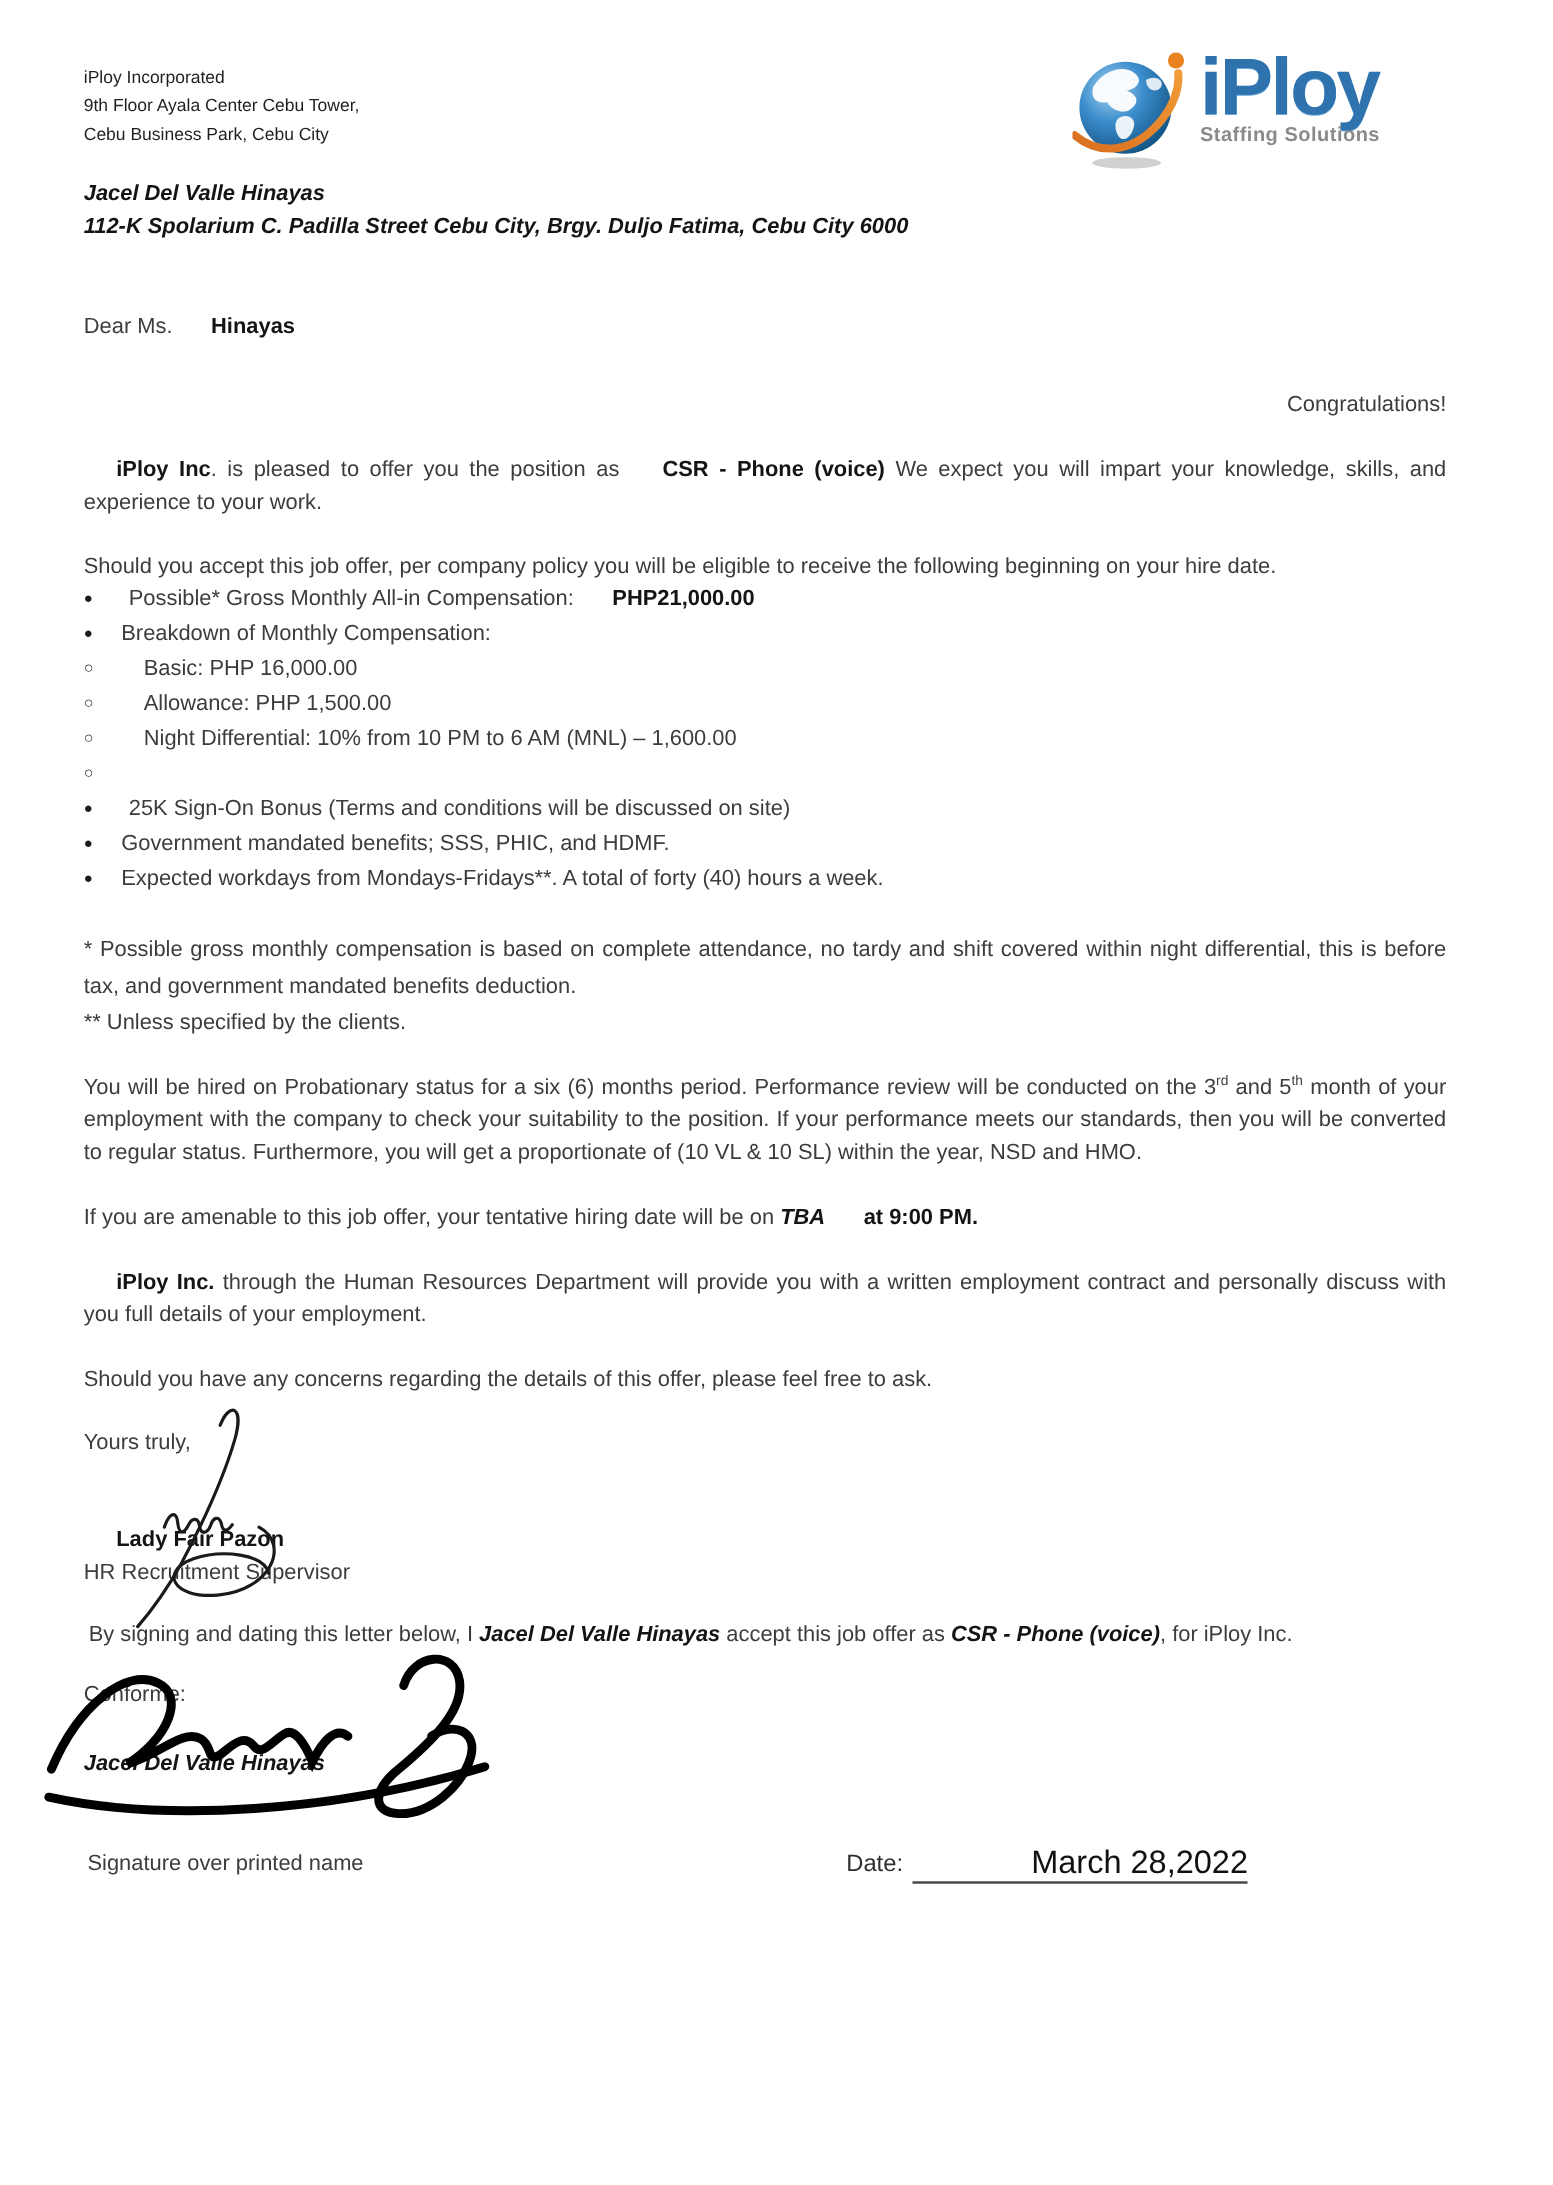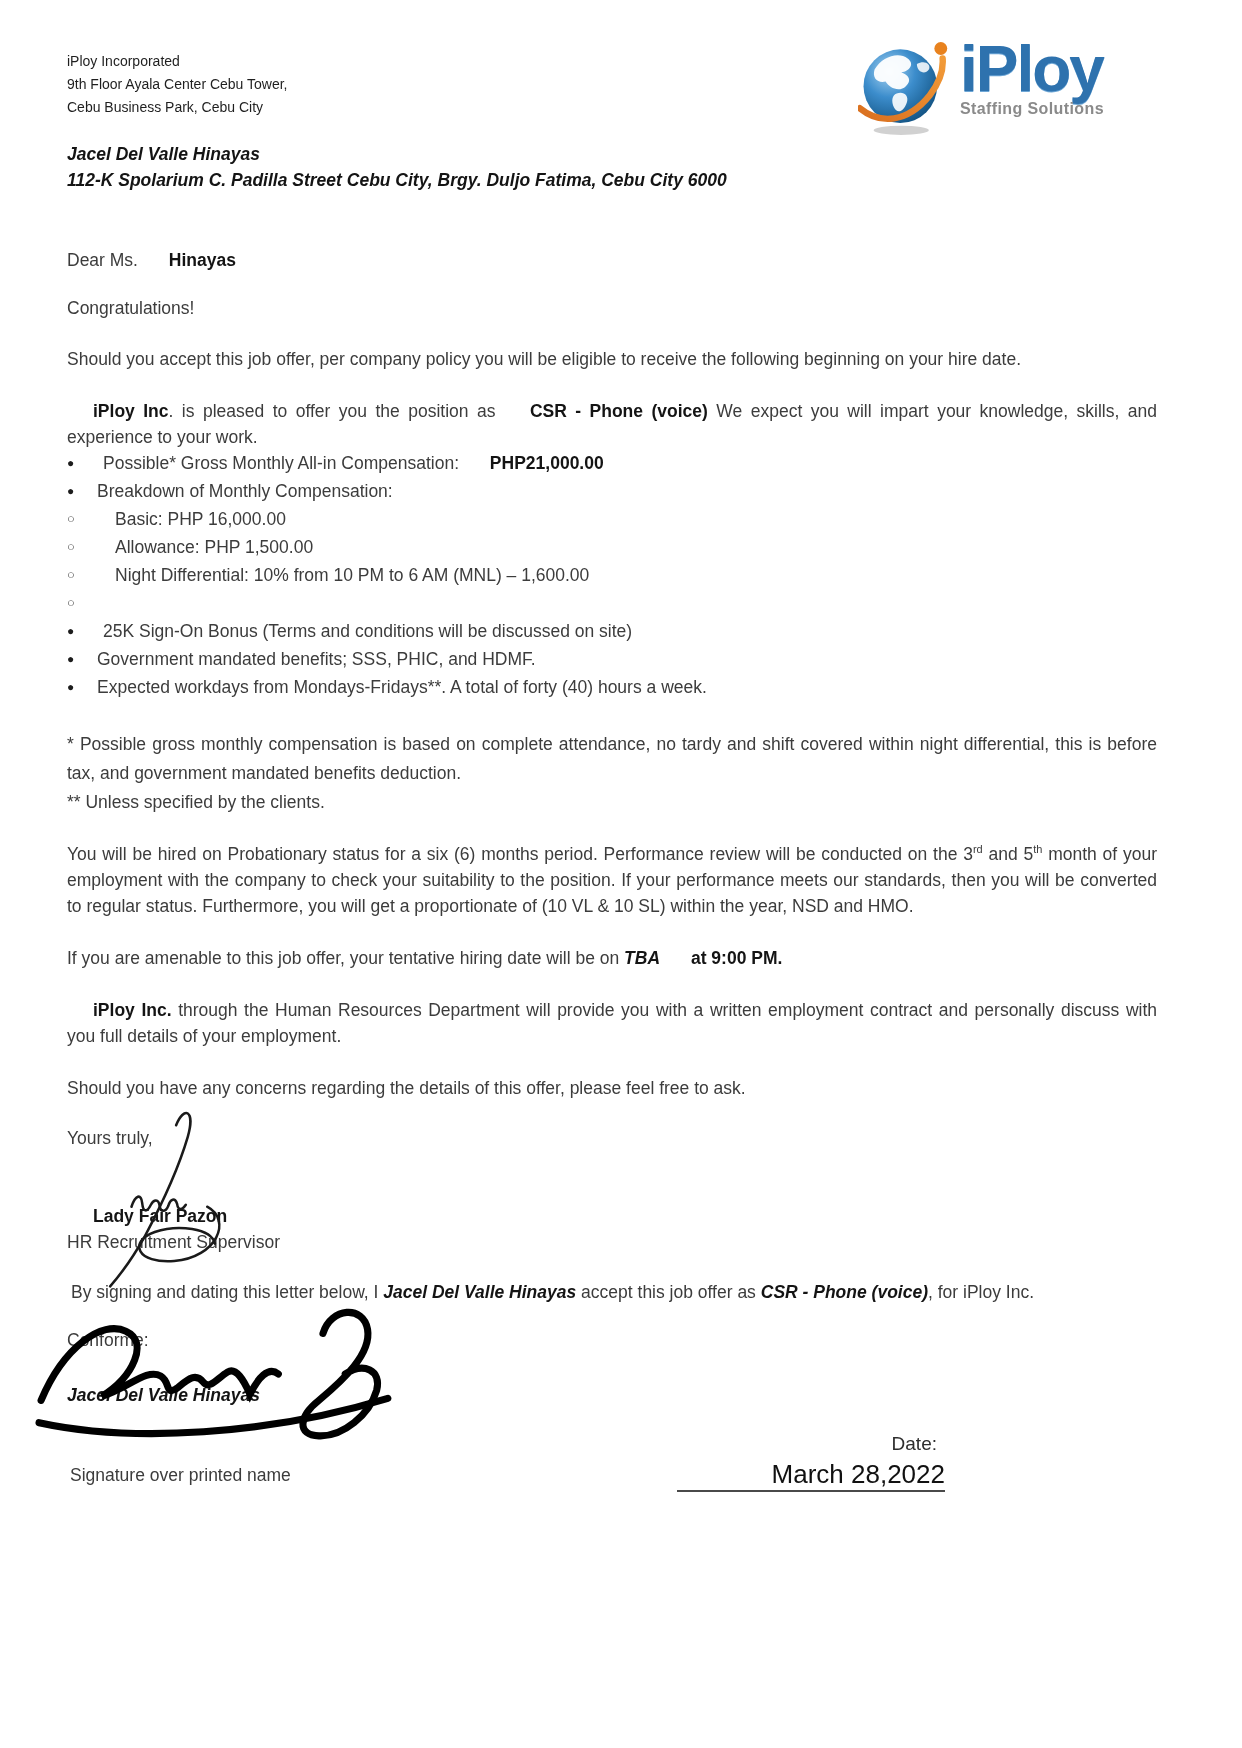--- a/index.html
+++ b/index.html
@@ -23,21 +23,21 @@
   .logo-text{margin-left:10px;}
   .brand{font-size:64px;font-weight:bold;line-height:58px;letter-spacing:-2px;color:#2e72ae;
          text-shadow:0 1px 0 #6ea7d6;}
   .tagline{font-size:16px;font-weight:bold;color:#8a8a8a;text-align:right;margin-top:2px;letter-spacing:.4px;
            border-top:0;padding-right:4px;}
 
   
   .date-line{margin-top:18px;font-style:italic;color:#2c2c2c;}
   .recipient{margin-top:22px;}
   .salutation{margin-top:54px;}
-  .congrats{margin-top:22px;}
+  .congrats{margin-top:37px;text-align:right;}
   .offer{margin-top:26px;}
   .eligibility{margin-top:25px;}
 
   ul.blist{list-style:none;margin:0;padding:0;}
   ul.blist li{display:flex;align-items:flex-start;margin:0 0 2px 0;}
   .lvl1{margin-left:38px;}
   .lvl1 .mark{width:30px;flex:0 0 30px;font-size:12px;line-height:26px;color:#1c1c1c;}
   .lvl2{margin-left:118px;}
   .lvl2 .mark{width:48px;flex:0 0 48px;font-size:13px;line-height:26px;color:#3c3c3c;}
   .bullets1{margin-top:25px;}
@@ -55,21 +55,21 @@
   .signer-name{margin-top:52px;}
   .sig1{position:absolute;left:14px;top:-22px;pointer-events:none;}
 
   .acceptance{margin-top:24px;padding-left:4px;}
   .conforme{margin-top:22px;position:relative;}
   .printed-name{margin-top:29px;}
   .sig2{position:absolute;left:-32px;top:-24px;pointer-events:none;}
 
   .bottom-row{position:relative;margin-top:24px;height:70px;}
   .caption{position:absolute;left:3px;bottom:14px;}
-  .date-group{position:absolute;left:610px;bottom:10px;display:flex;align-items:flex-end;flex-direction:column;}
+  .date-group{position:absolute;left:610px;bottom:10px;display:flex;align-items:flex-end;}
   .date-label{font-size:19px;color:#2e2e2e;margin-right:8px;padding-bottom:2px;}
   .date-underline{display:inline-block;width:268px;border-bottom:2px solid #4a4a4a;text-align:right;}
   .date-value{font-size:26px;color:#111;line-height:30px;padding-bottom:2px;}
 </style>
 </head>
 <body>
 
 <div class="page">
 
   <div class="small-header">
@@ -110,23 +110,23 @@
 
   <div class="body-text recipient">
     <div class="bi">Jacel Del Valle Hinayas</div>
     <div class="bi">112-K Spolarium C. Padilla Street Cebu City, Brgy. Duljo Fatima, Cebu City 6000</div>
   </div>
 
   <p class="body-text salutation"><span>Dear Ms. </span><span class="b">Hinayas</span></p>
 
   <p class="body-text congrats">Congratulations!</p>
 
+  <p class="body-text offer justify"><span class="b">iPloy Inc</span><span>. is pleased to offer you the position as </span><span class="b">CSR - Phone (voice)</span><span> We expect you will impart your knowledge, skills, and experience to your work.</span></p>
+
   <p class="body-text eligibility">Should you accept this job offer, per company policy you will be eligible to receive the following beginning on your hire date.</p>
-
-  <p class="body-text offer justify"><span class="b">iPloy Inc</span><span>. is pleased to offer you the position as </span><span class="b">CSR - Phone (voice)</span><span> We expect you will impart your knowledge, skills, and experience to your work.</span></p>
 
   <ul class="blist body-text bullets1">
     <li class="lvl1">
       <span class="mark">●</span>
       <span class="pad-extra"><span>Possible* Gross Monthly All-in Compensation: </span><span class="b">PHP21,000.00</span></span>
     </li>
     <li class="lvl1">
       <span class="mark">●</span>
       <span>Breakdown of Monthly Compensation:</span>
     </li>

